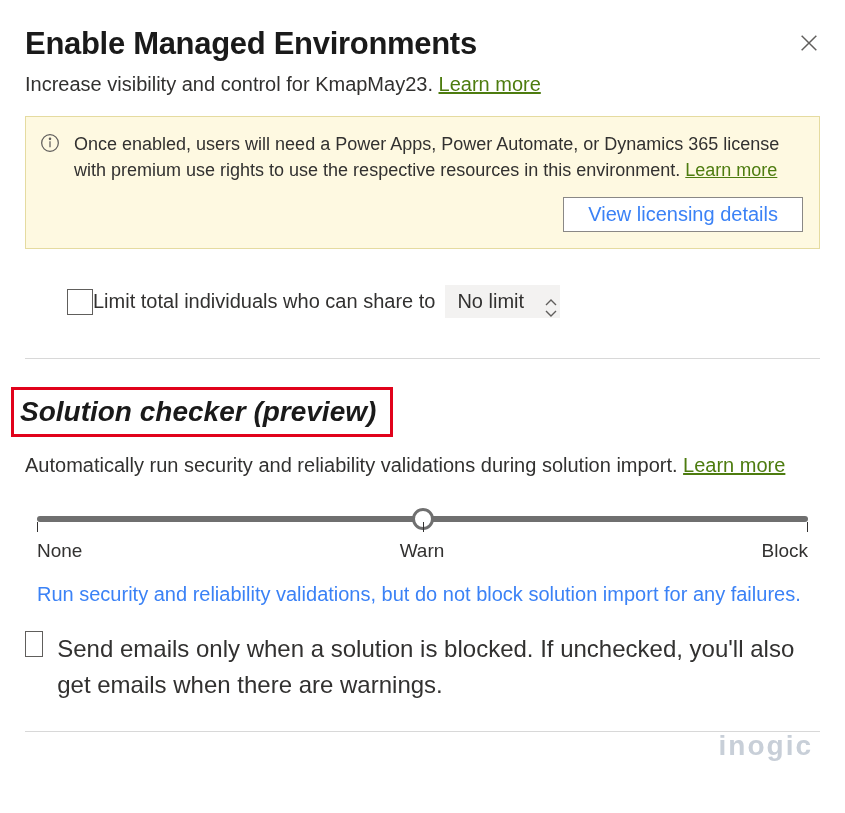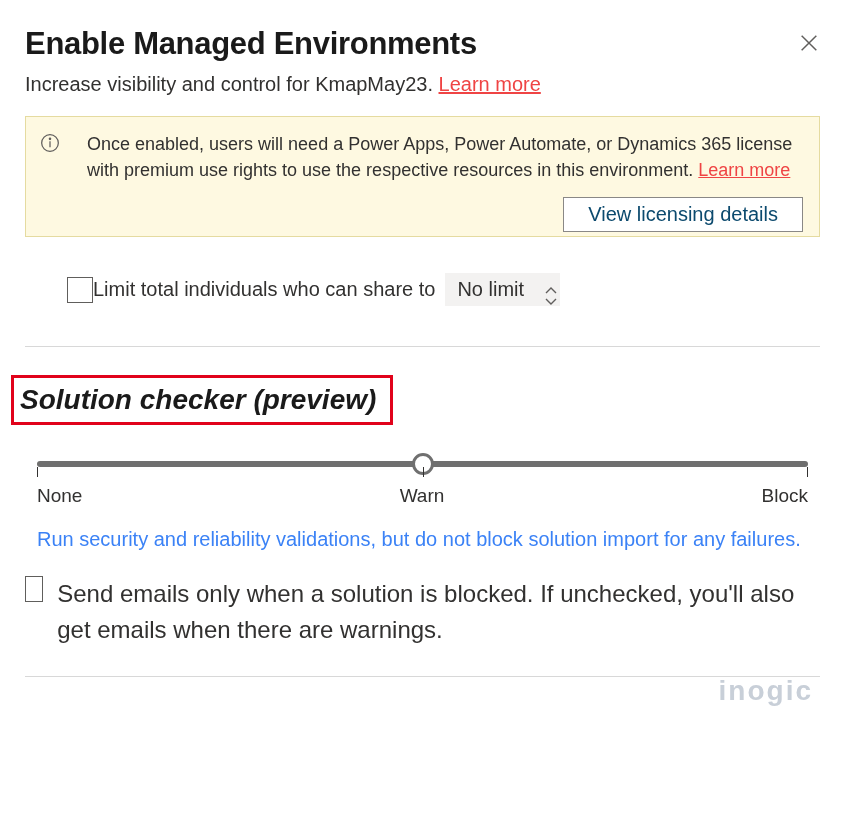--- a/index.html
+++ b/index.html
@@ -35,31 +35,31 @@
       margin-top: 6px;
       color: #605e5c;
     }
     .subtitle {
       font-size: 20px;
       color: #323130;
       margin-top: 8px;
       line-height: 1.4;
     }
     .link {
-      color: #ef4444;
+      color: #4d7c0f;
       text-decoration: underline;
       cursor: pointer;
     }
     .info-banner {
       background: #fef9e1;
       border: 1px solid #e5dba0;
       margin-top: 18px;
-      padding: 14px 16px 4px 14px;
-      display: flex;
-      gap: 27px;
+      padding: 14px 16px 16px 14px;
+      display: flex;
+      gap: 14px;
     }
     .info-icon {
       flex: 0 0 20px;
       width: 20px;
       height: 20px;
       color: #605e5c;
       margin-top: 2px;
     }
     .info-content {
       flex: 1;
@@ -72,21 +72,21 @@
     .info-button-row {
       display: flex;
       justify-content: flex-end;
       margin-top: 14px;
     }
     .licensing-btn {
       background: #ffffff;
       border: 1px solid #8a8886;
       padding: 5px 24px;
       font-size: 20px;
-      color: #0c4a6e;
+      color: #3b82f6;
       cursor: pointer;
       font-family: inherit;
     }
     .limit-row {
       display: flex;
       align-items: center;
       margin-top: 36px;
       margin-left: 42px;
     }
     .checkbox-square {
@@ -285,20 +285,23 @@
       </div>
     </div>
   </div>
 
   <hr class="divider">
 
   <div class="solution-section">
     <div class="solution-heading-box">
       <h2 class="solution-heading">Solution checker (preview)</h2>
     </div>
+    <p class="solution-desc">
+      <span>Automatically run security and reliability validations during solution import. </span><a class="link">Learn more</a>
+    </p>
 
     <div class="slider-container">
       <div class="slider-track">
         <div class="slider-thumb"></div>
       </div>
       <div class="slider-ticks">
         <div class="tick tick-left"></div>
         <div class="tick tick-mid"></div>
         <div class="tick tick-right"></div>
       </div>

